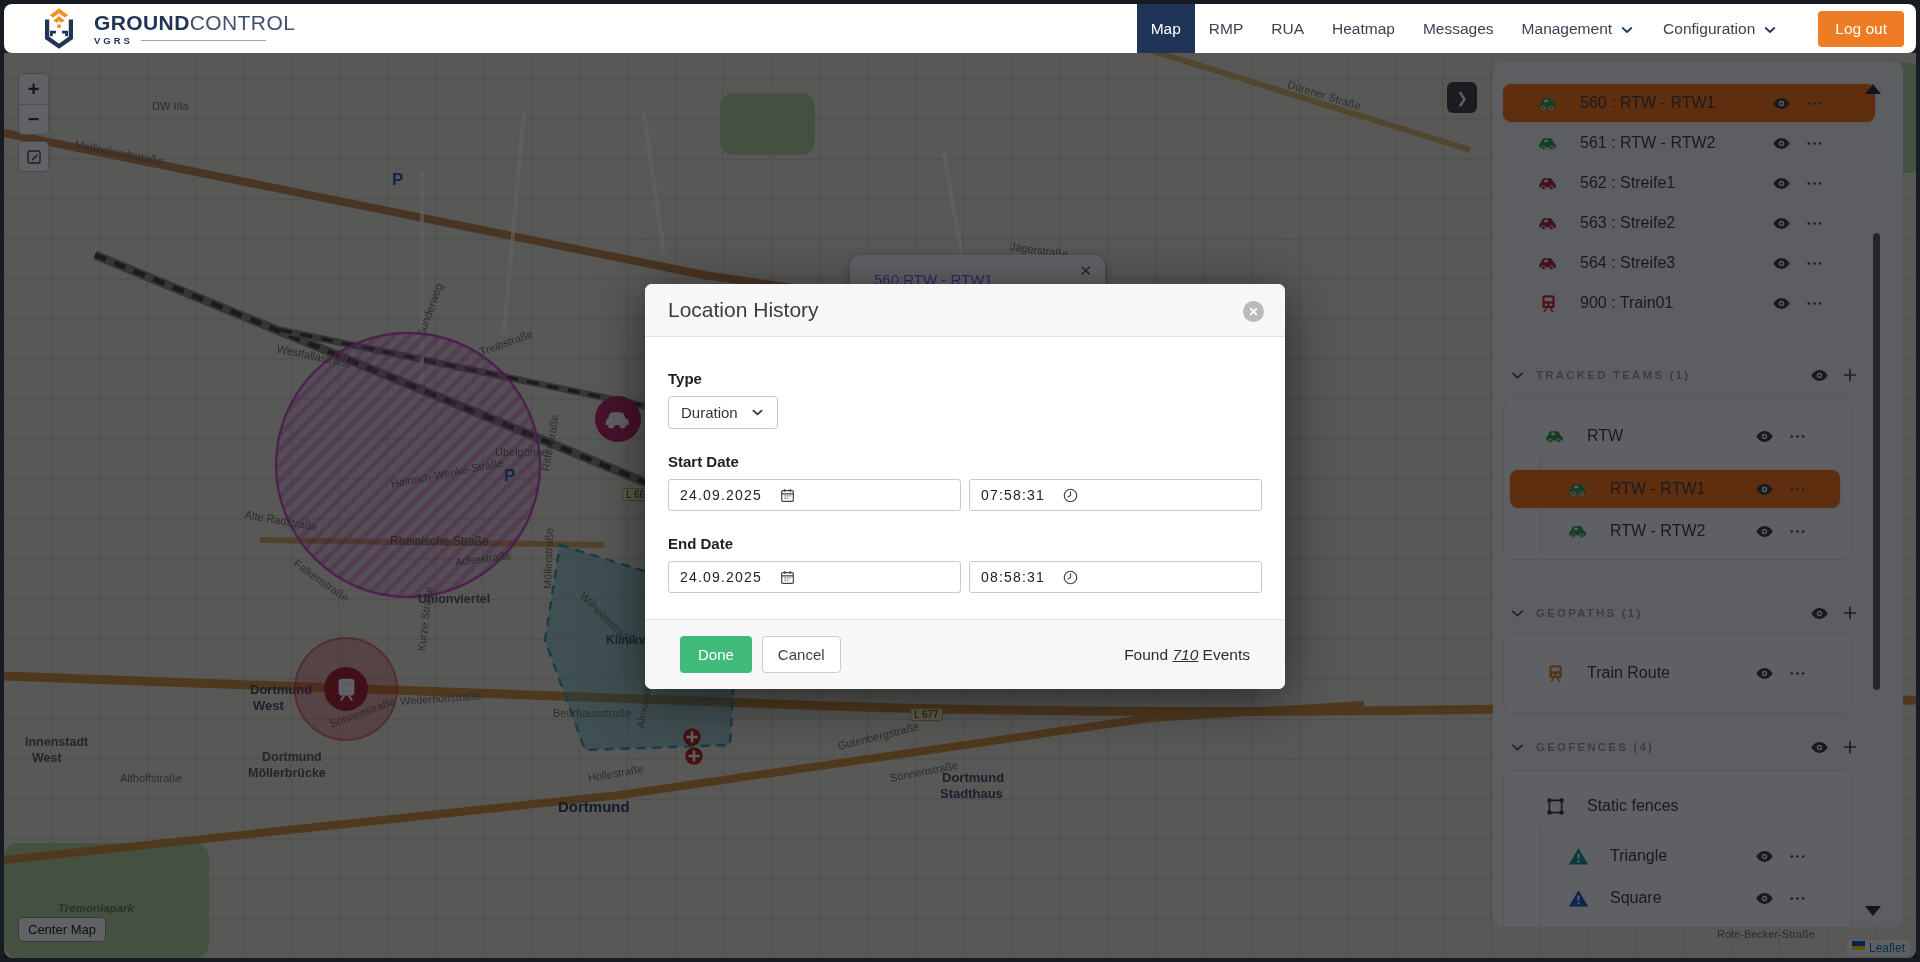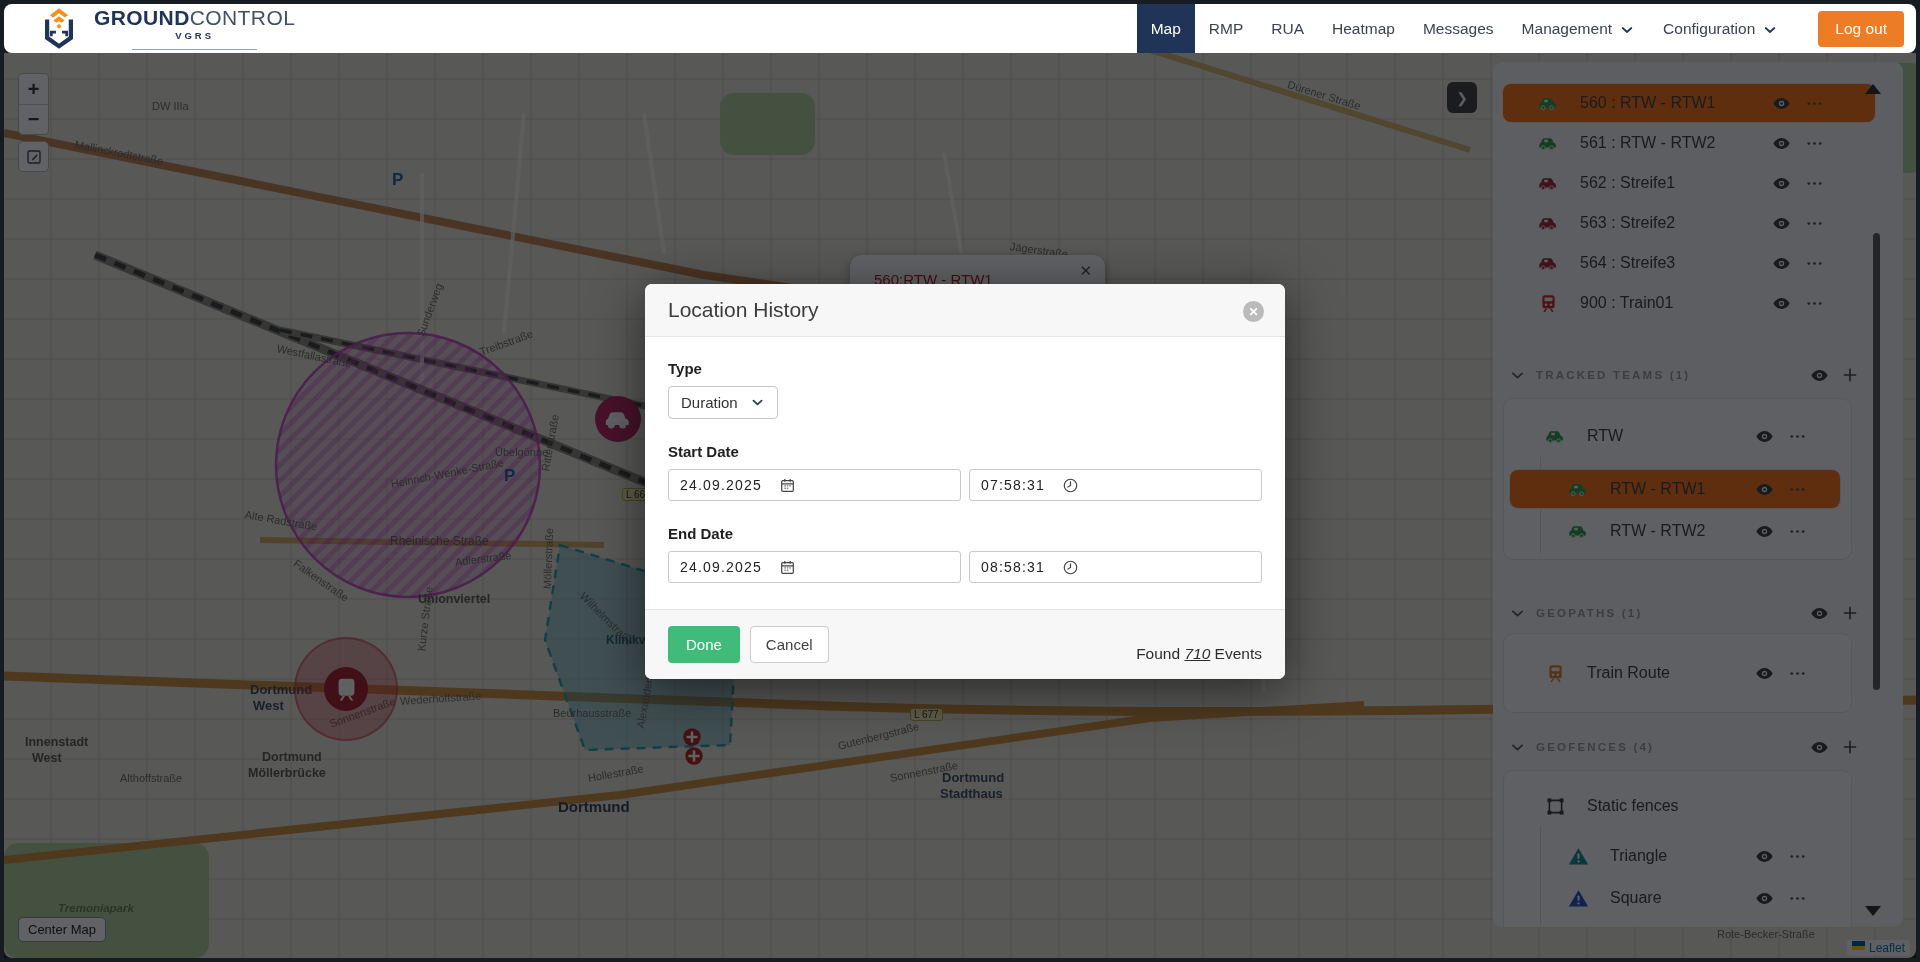--- a/index.html
+++ b/index.html
@@ -11,21 +11,21 @@
 
   
   .nav { position:absolute; top:4px; left:4px; right:4px; height:49px; background:#fff;
          border-radius:8px; display:flex; align-items:center; z-index:200; }
   .logo { display:flex; align-items:center; margin-left:30px; }
   .logo-icn { width:50px; height:46px; }
   .logo-txt { margin-left:10px; }
   .logo-word { font-size:21px; letter-spacing:.4px; color:#203457; line-height:22px; }
   .logo-word b { font-weight:800; }
   .logo-word span.lt { font-weight:300; color:#41506b; }
-  .logo-sub { display:flex; align-items:center; gap:8px; margin-top:1px;flex-direction:column; }
+  .logo-sub { display:flex; align-items:center; gap:8px; margin-top:1px; }
   .logo-sub .vg { font-size:9.5px; font-weight:700; letter-spacing:3px; color:#203457; }
   .logo-sub .ln { width:125px; height:1px; background:#9aa3b5; }
   .nav-items { margin-left:auto; display:flex; align-items:center; height:100%; }
   .nav-item { display:flex; align-items:center; gap:7px; padding:0 14px; height:100%;
               font-size:15.5px; color:#3b4350; cursor:pointer; }
   .nav-item.active { background:#203457; color:#fff; }
   .nav-item .nchev { width:16px; height:16px; color:#203457; margin-top:2px; }
   .btn-logout { margin:0 12px 0 26px; background:#ee7c24; color:#fff; border:none; border-radius:4px;
                 font-size:15.5px; padding:9px 17px; font-family:inherit; cursor:pointer; }
 
@@ -73,21 +73,21 @@
               font-size:14px; cursor:pointer; }
   .attr { position:absolute; right:6px; bottom:2px; background:rgba(255,255,255,.8); border-radius:3px;
           display:flex; align-items:flex-start; gap:4px; padding:1px 5px; }
   .flag { width:13px; height:9px; display:flex; flex-direction:column; }
   .flag i { flex:1; } .flag i.b{background:#005bbb;} .flag i.y{background:#ffd500;}
   .attr span { font-size:12px; color:#0078a8; }
 
   
   .mpopup { position:absolute; left:846px; top:202px; width:255px; height:52px; background:#fff;
             border-radius:12px; box-shadow:0 2px 8px rgba(0,0,0,.3); }
-  .mpopup .pt { position:absolute; left:24px; top:16px; font-size:15px; color:#b91c1c; }
+  .mpopup .pt { position:absolute; left:24px; top:16px; font-size:15px; color:#8b5cf6; }
   .mpopup .px { position:absolute; right:13px; top:7px; font-size:15px; color:#555; cursor:pointer; }
 
   
   .panel { position:absolute; left:1489px; top:9px; width:410px; height:865px; background:#f3f3f3;
            border-radius:9px; overflow:hidden; }
   .srow { position:absolute; left:10px; width:372px; height:38px; display:flex; align-items:center;
           border-radius:8px; font-size:16px; color:#3f3f3f; cursor:default; }
   .srow .icn.veh { width:21px; height:21px; margin:0 21px 0 35px; }
   .srow.lvl1 .icn.veh { margin-left:58px; }
   .srow.hl { background:#f97316; box-shadow:0 0 0 1px #e7e7e7; }
@@ -117,32 +117,32 @@
              background:rgba(4,7,11,.63); z-index:50; }
   .modal { position:absolute; left:645px; top:284px; width:640px; background:#fff; border-radius:7px;
            z-index:100; box-shadow:0 10px 50px rgba(0,0,0,.55); overflow:hidden; }
   .mhead { background:#f7f7f7; border-bottom:1px solid #e4e4e4; padding:14px 23px; position:relative; }
   .mtitle { font-size:21px; color:#3c3c3c; }
   .mclose { position:absolute; right:21px; top:17px; width:21px; height:21px; border-radius:50%;
             background:#bababa; color:#fff; display:flex; align-items:center; justify-content:center;
             font-size:12px; font-weight:700; cursor:pointer; }
   .mclose::before { content:"✕"; }
   .mbody { padding:23px 23px 26px; }
-  .flabel { font-size:15px; font-weight:700; color:#1f1f1f; }
+  .flabel { font-size:15px; font-weight:700; color:#1f1f1f;margin-top:10px; }
   .fsel { display:inline-flex; align-items:center; gap:12px; margin-top:9px; border:1px solid #c6c6c6;
           border-radius:4px; padding:7px 12px; font-size:15px; color:#333; cursor:pointer; }
   .fsel .icn { width:15px; height:15px; color:#2f3d57; }
   .mt24 { margin-top:24px; }
   .irow { display:flex; gap:8px; margin-top:9px; }
   .inp { flex:1; height:32px; border:1px solid #c9c9c9; border-radius:3px; display:flex;
          align-items:center; padding:0 11px; font-size:14px; color:#222; letter-spacing:1.2px;
          background:#fff; cursor:text; }
   .inp .icn { width:17px; height:17px; color:#444; margin-left:17px; letter-spacing:0; }
-  .mfoot { background:#f7f7f7; border-top:1px solid #e4e4e4; padding:16px 23px; display:flex;
-           align-items:flex-end; }
+  .mfoot { background:#f7f7f7; border-top:1px solid #e4e4e4; padding:16px 35px; display:flex;
+           align-items:center; }
   .btn-done { background:#41bb79; color:#fff; border:none; border-radius:4px; padding:10px 18px;
               font-size:15px; font-family:inherit; cursor:pointer; }
   .btn-cancel { margin-left:10px; background:#fff; color:#3f3f3f; border:1px solid #cbcbcb;
                 border-radius:4px; padding:9px 15px; font-size:15px; font-family:inherit; cursor:pointer; }
   .found { margin-left:auto; font-size:15.5px; color:#2e2e2e; }
   .found i { font-style:italic;text-decoration:underline; }
 </style>
 </head>
 <body>
 

